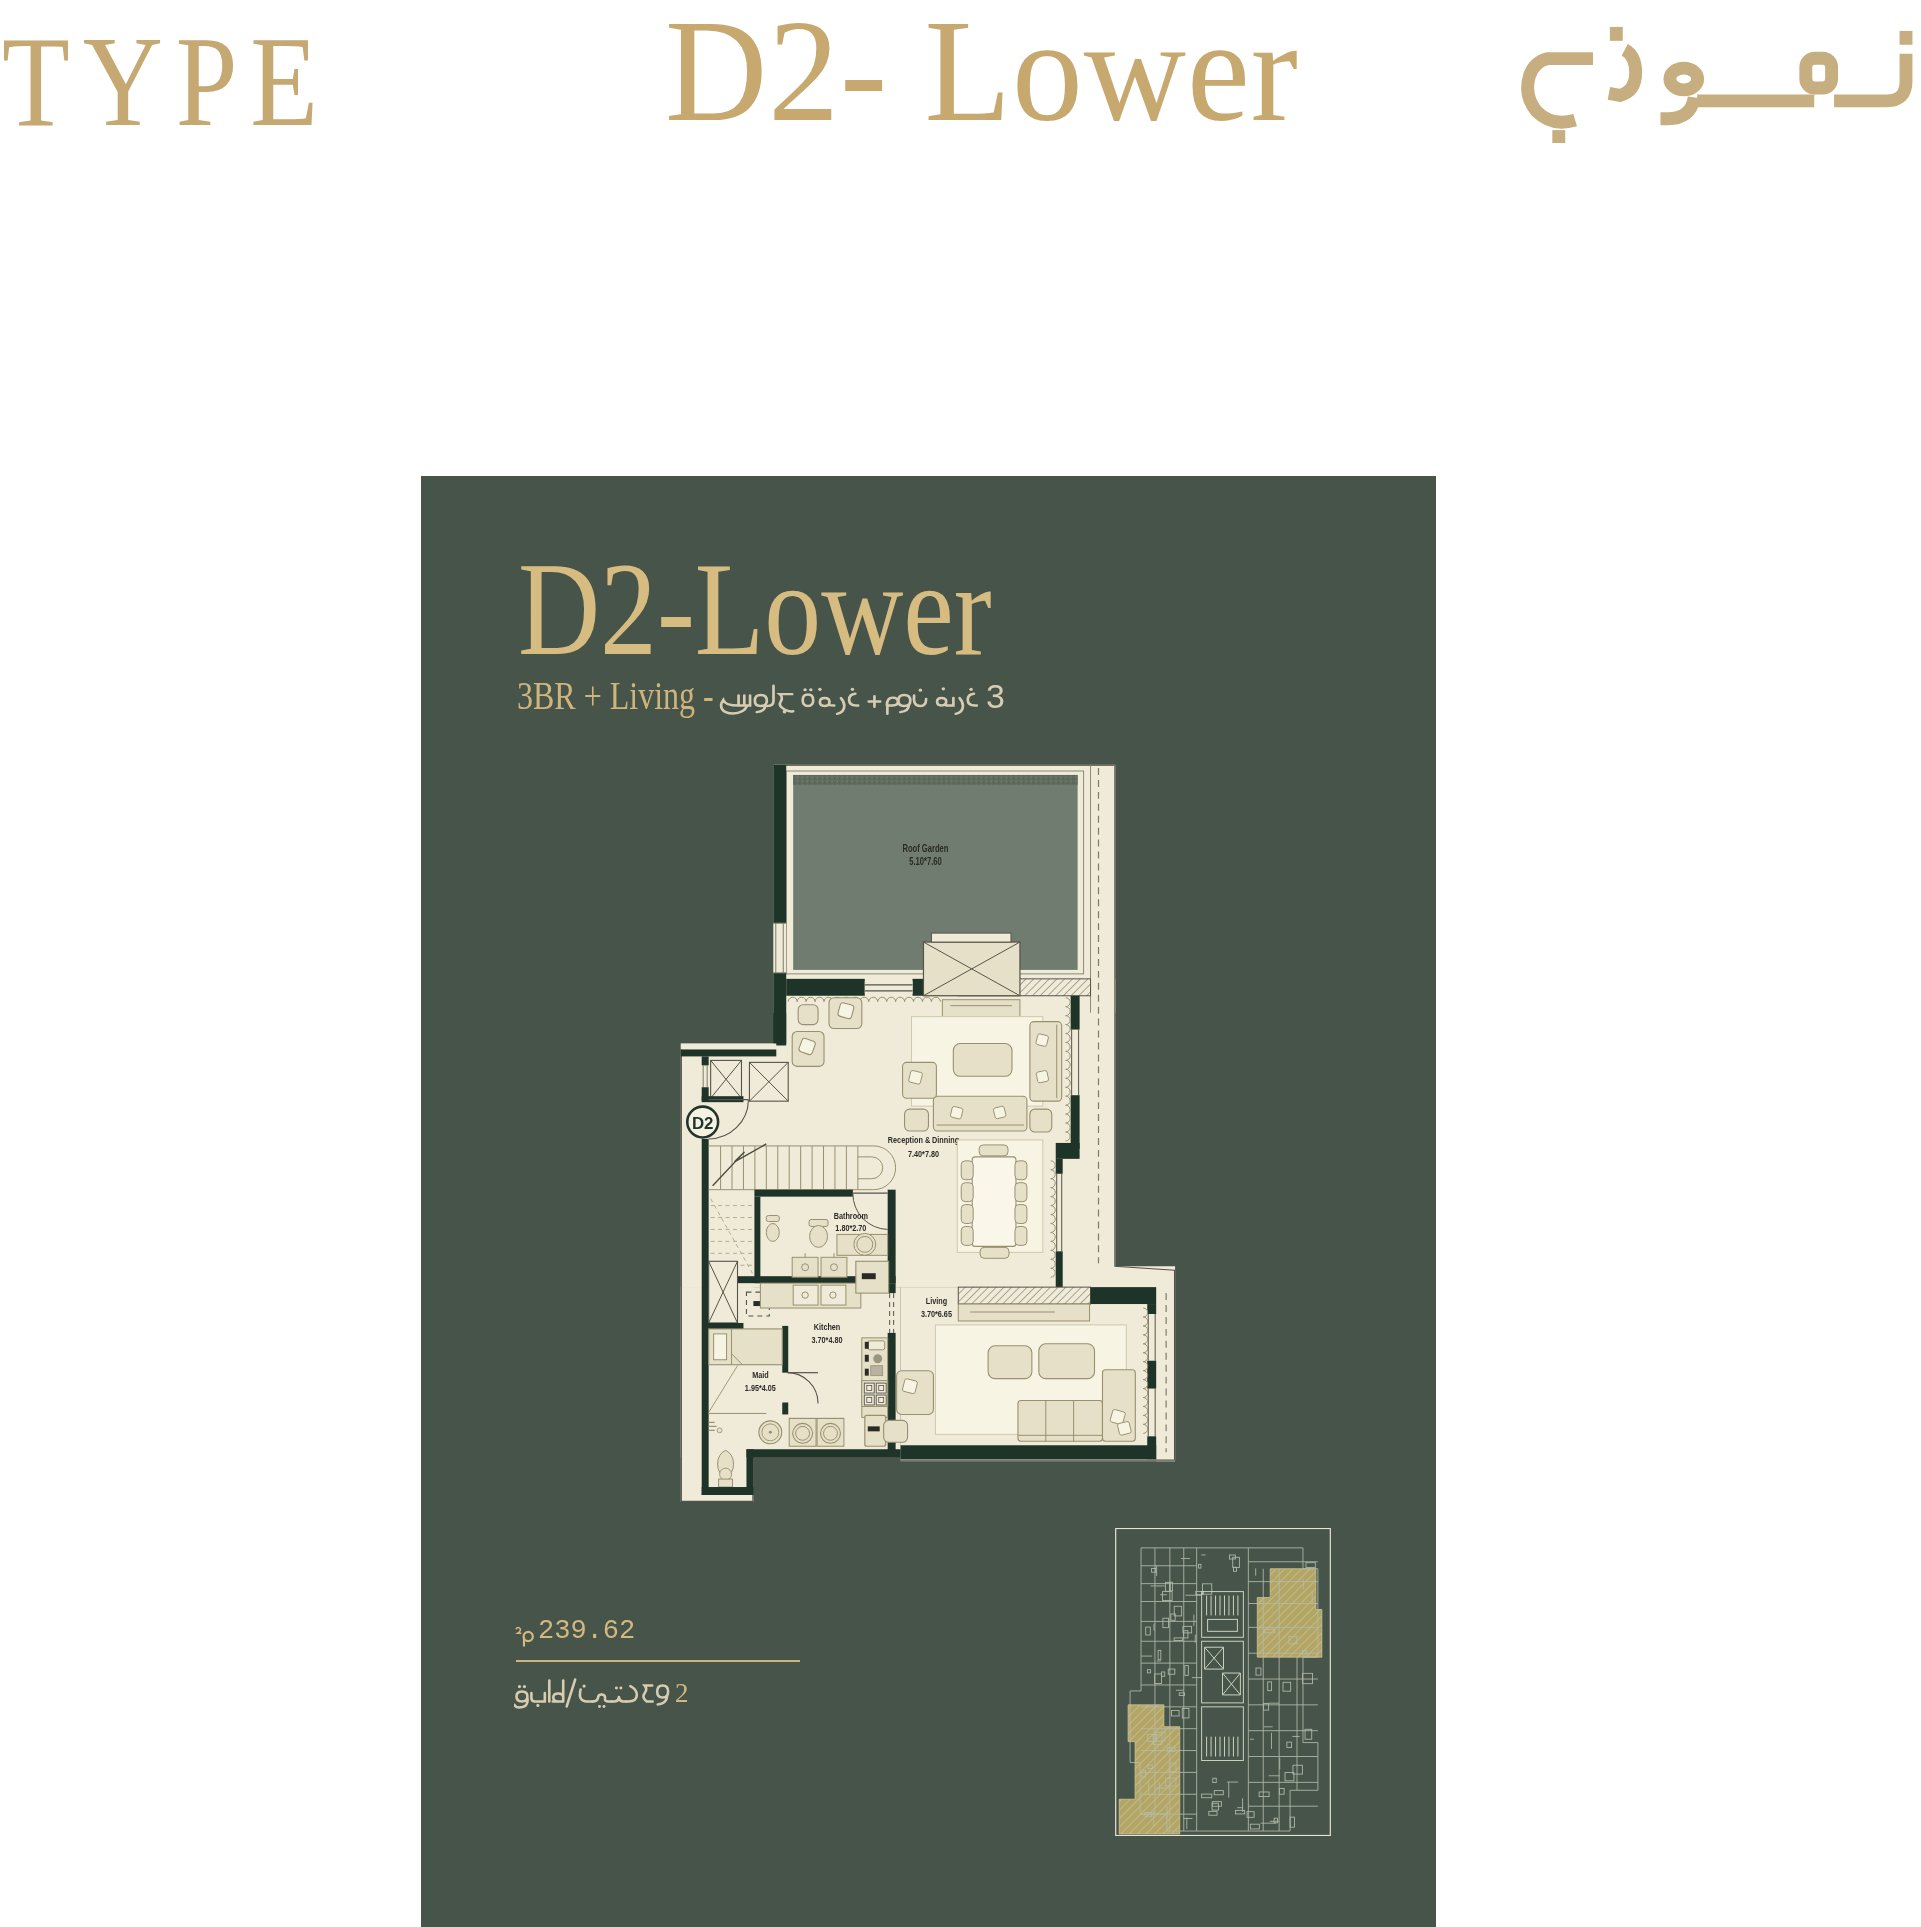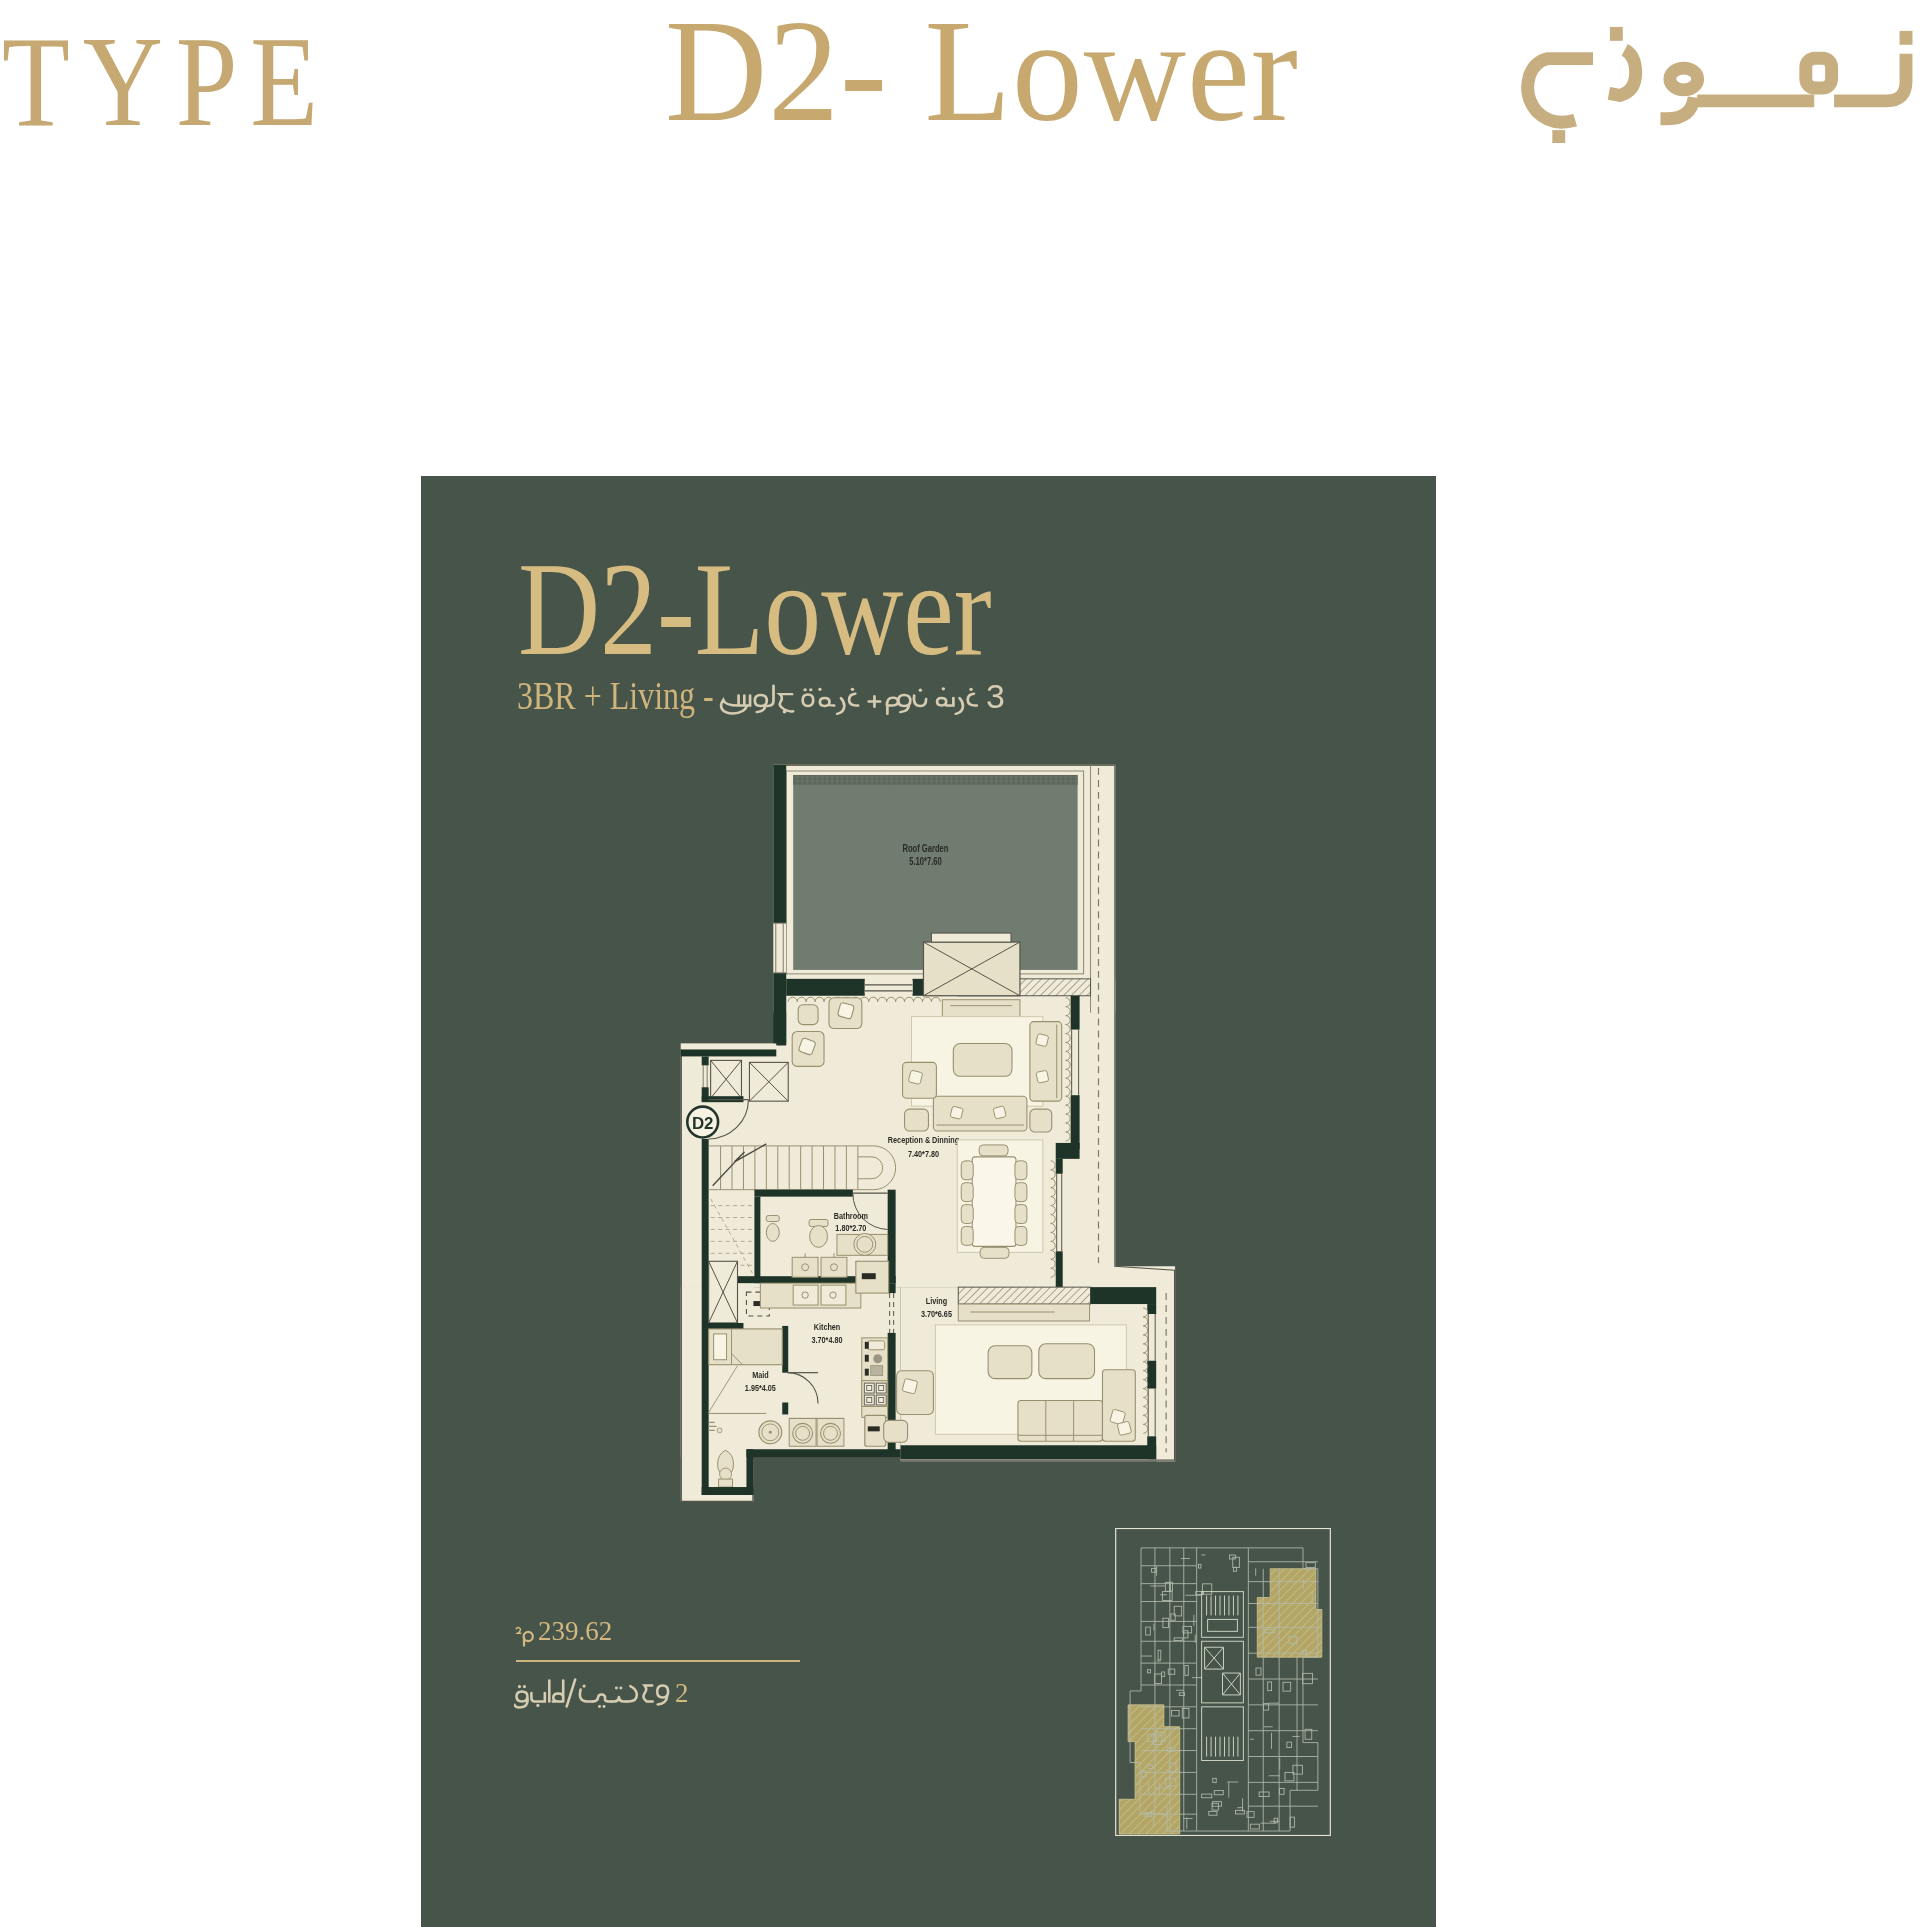--- a/index.html
+++ b/index.html
@@ -9,21 +9,21 @@
   .abs{position:absolute;}
   #typeword{left:2px;top:8px;font-family:"Liberation Serif",serif;
     font-size:129px;color:#c6a873;letter-spacing:15px;transform:scale(0.86,1);transform-origin:0 0;}
   #bigtitle{left:665px;top:-13px;font-family:"Liberation Serif",serif;
     font-size:146px;color:#c7a86f;transform:scale(0.97,1);transform-origin:0 0;letter-spacing:1px;}
   #card{left:421px;top:476px;width:1015px;height:1452px;background:#47544a;}
   #cardtitle{left:518px;top:532px;font-family:"Liberation Serif",serif;
     font-size:133px;color:#d7bc82;transform:scale(0.855,1);transform-origin:0 0;}
   #sub3br{left:517px;top:672px;font-family:"Liberation Serif",serif;
     font-size:40px;color:#cfb47c;transform:scale(0.80,1);transform-origin:0 0;}
-  #areanum{left:538px;top:1616px;font-family:Liberation Serif, serif;
+  #areanum{left:538px;top:1616px;font-family:Liberation Mono, monospace;
     font-size:27px;color:#d3b87f;}
   #goldline{left:516px;top:1660px;width:284px;height:2px;background:#cdb37e;}
   #unit2{left:675px;top:1678px;font-family:"Liberation Serif",serif;
     font-size:27px;color:#d3b87f;}
 </style>
 </head>
 <body>
   <div class="abs" id="typeword">TYPE</div>
   <div class="abs" id="bigtitle">D2- Lower</div>
   <svg class="abs" style="left:1520px;top:18px" width="398" height="125" viewBox="0 0 400 126">

